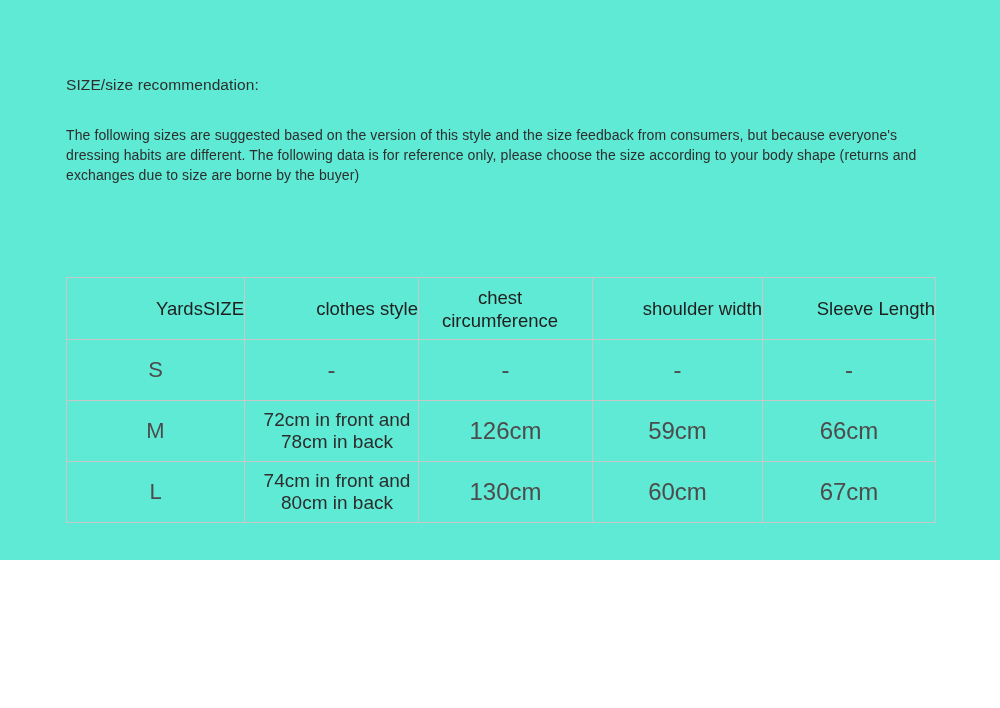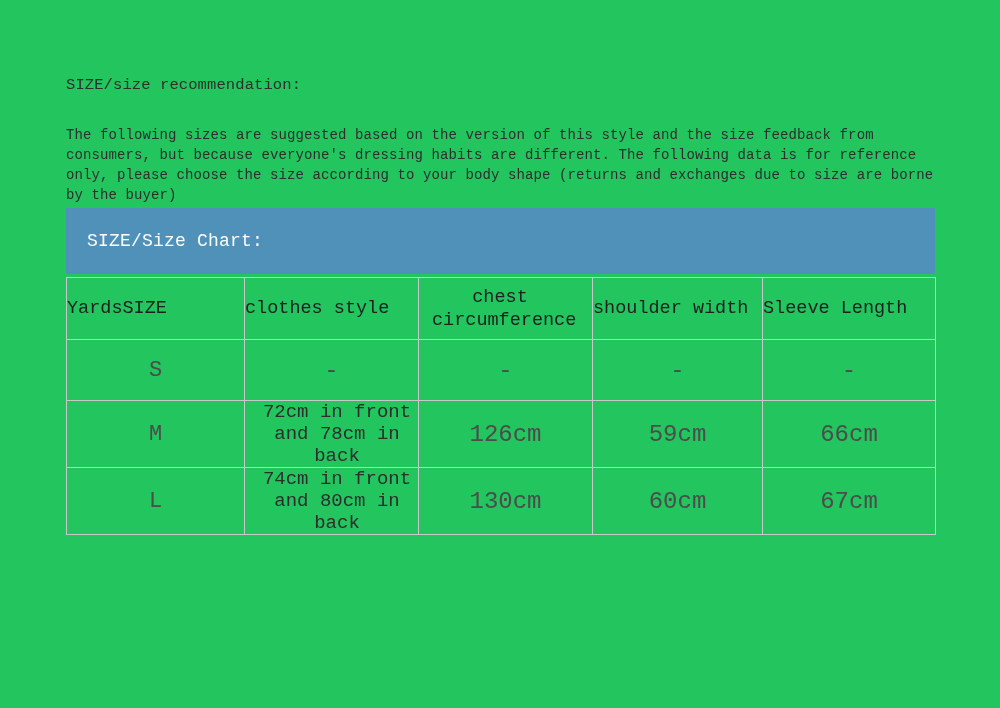--- a/index.html
+++ b/index.html
@@ -3,23 +3,23 @@
 <meta charset="utf-8">
 <style>
   html, body {
     margin: 0;
     padding: 0;
     background: #ffffff;
   }
   .page {
     position: relative;
     width: 1000px;
-    height: 708px;
-    background: #22c55e;
-    font-family: Liberation Mono, monospace;
+    height: 560px;
+    background: #5eead4;
+    font-family: Liberation Sans, sans-serif;
     overflow: hidden;
   }
   .page-title {
     position: absolute;
     left: 66px;
     top: 76px;
     font-size: 15.5px;
     color: #2e2e2e;
     letter-spacing: 0.1px;
   }
@@ -59,21 +59,21 @@
   .size-table td {
     border: 1px solid #c8c8c8;
     box-sizing: border-box;
     padding: 0;
   }
   .size-table th {
     height: 62px;
     font-weight: 400;
     font-size: 18.5px;
     color: #1f1f1f;
-    text-align: left;
+    text-align: right;
     line-height: 23px;
   }
   .size-table th.left-align {
     text-align: center;
     padding-left: 13px;
     padding-right: 24px;
   }
   .size-table td {
     height: 61px;
     text-align: center;
@@ -98,23 +98,20 @@
 </style>
 </head>
 <body>
 
 <div class="page">
 
   <div class="page-title">SIZE/size recommendation:</div>
 
   <div class="description">The following sizes are suggested based on the version of this style and the size feedback from consumers, but because everyone's dressing habits are different. The following data is for reference only, please choose the size according to your body shape (returns and exchanges due to size are borne by the buyer)</div>
 
-  <div class="chart-header" style="background: rgb(79, 145, 185);">
-    <span>SIZE/Size Chart:</span>
-  </div>
 
   <table class="size-table">
     <colgroup>
       <col style="width:178px">
       <col style="width:174px">
       <col style="width:174px">
       <col style="width:170px">
       <col style="width:173px">
     </colgroup>
     <thead>

